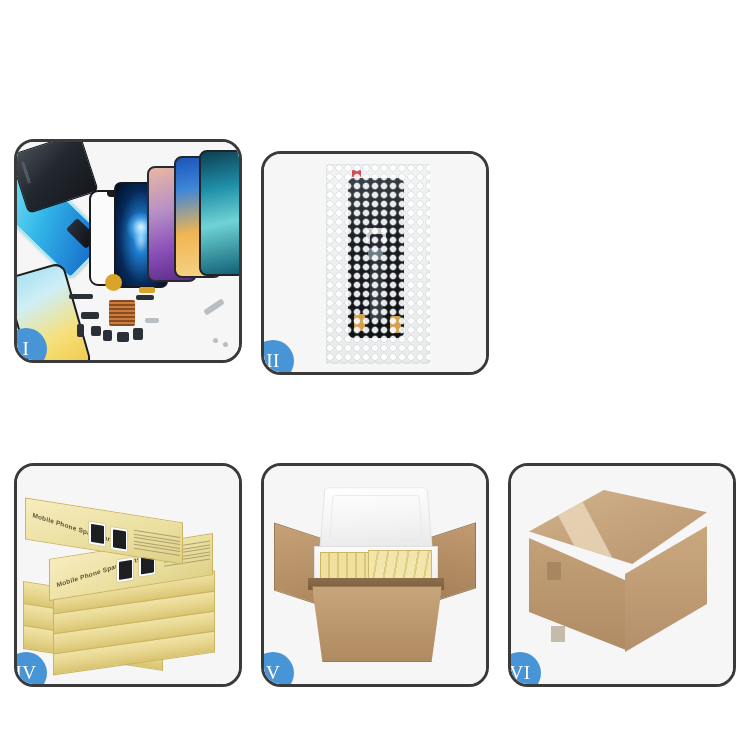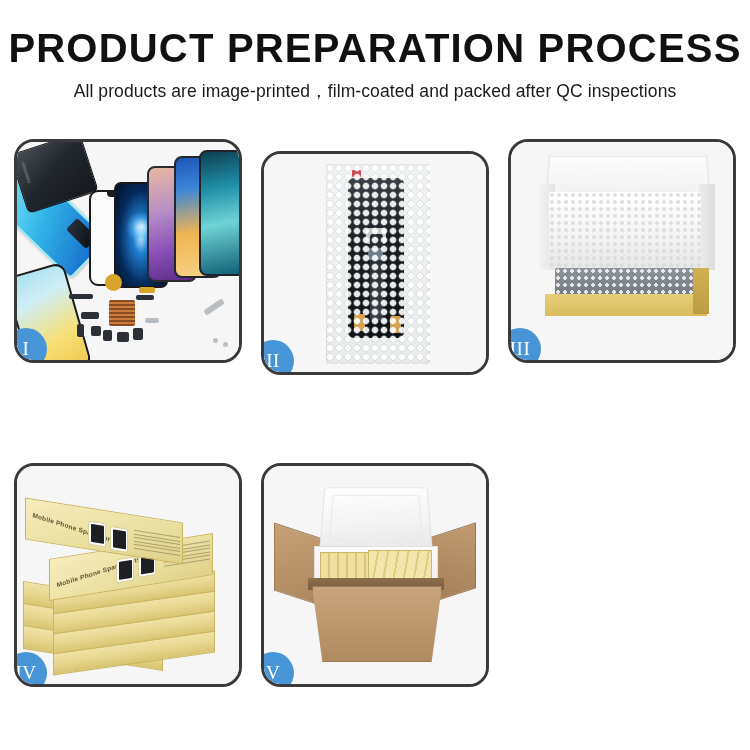--- a/index.html
+++ b/index.html
@@ -326,24 +326,20 @@
     background:linear-gradient(180deg,#caa87f 0%,#b4906a 100%);
     clip-path:polygon(0% 38%,100% 0%,100% 62%,0% 100%);
   }
   .c6-patch{position:absolute;background:rgba(140,112,80,.45);}
 </style>
 </head>
 <body>
 
 <div class="page">
 
-  <div class="header">
-    <div class="title">PRODUCT PREPARATION PROCESS</div>
-    <div class="subtitle">All products are image-printed，film-coated and packed after QC inspections</div>
-  </div>
 
   <div class="grid">
 
     <div class="panel p1">
       <div class="inner">
         <div class="ph ph-blue"></div>
         <div class="ph ph-white"></div>
         <div class="ph ph-jelly"></div>
         <div class="ph ph-purple"></div>
         <div class="ph ph-orange"></div>
@@ -378,33 +374,20 @@
           <div class="flex-cable"></div>
           <div class="flex-chip"></div>
           <div class="gold-tab" style="left:28px;top:150px;"></div>
           <div class="gold-tab" style="left:64px;top:152px;"></div>
           <div class="bubbles"></div>
         </div>
         <div class="badge">II</div>
       </div>
     </div>
 
-    <div class="panel p3">
-      <div class="inner">
-        <div class="box3-lid"></div>
-        <div class="box3-flapL"></div>
-        <div class="box3-flapR"></div>
-        <div class="box3-foam"></div>
-        <div class="box3-tray"></div>
-        <div class="box3-inner"></div>
-        <div class="box3-front"></div>
-        <div class="box3-side"></div>
-        <div class="badge">III</div>
-      </div>
-    </div>
 
     <div class="panel p4">
       <div class="inner">
         <div class="stack">
 
           <div class="sbox" style="left:0px;top:108px;width:138px;height:22px;transform:skewY(9deg);"></div>
           <div class="sbox" style="left:0px;top:130px;width:138px;height:22px;transform:skewY(9deg);"></div>
           <div class="sbox" style="left:0px;top:152px;width:138px;height:22px;transform:skewY(9deg);"></div>
 
           <div class="sbox" style="left:30px;top:98px;width:160px;height:20px;transform:skewY(-8deg);"></div>
@@ -462,15 +445,26 @@
         <div class="c5-foam-lid"></div>
         <div class="c5-foam-box"></div>
         <div class="c5-goldrow"></div>
         <div class="c5-goldrow2"></div>
         <div class="c5-rim"></div>
         <div class="c5-body"></div>
         <div class="badge">V</div>
       </div>
     </div>
 
+    <div class="panel p6">
+      <div class="inner">
+        <div class="c6-top"></div>
+        <div class="c6-tape"></div>
+        <div class="c6-left"></div>
+        <div class="c6-right"></div>
+        <div class="c6-patch" style="left:36px;top:96px;width:14px;height:18px;"></div>
+        <div class="c6-patch" style="left:40px;top:160px;width:14px;height:16px;"></div>
+        <div class="badge">VI</div>
+      </div>
+    </div>
 
   </div>
 </div>
 
 </body></html>

